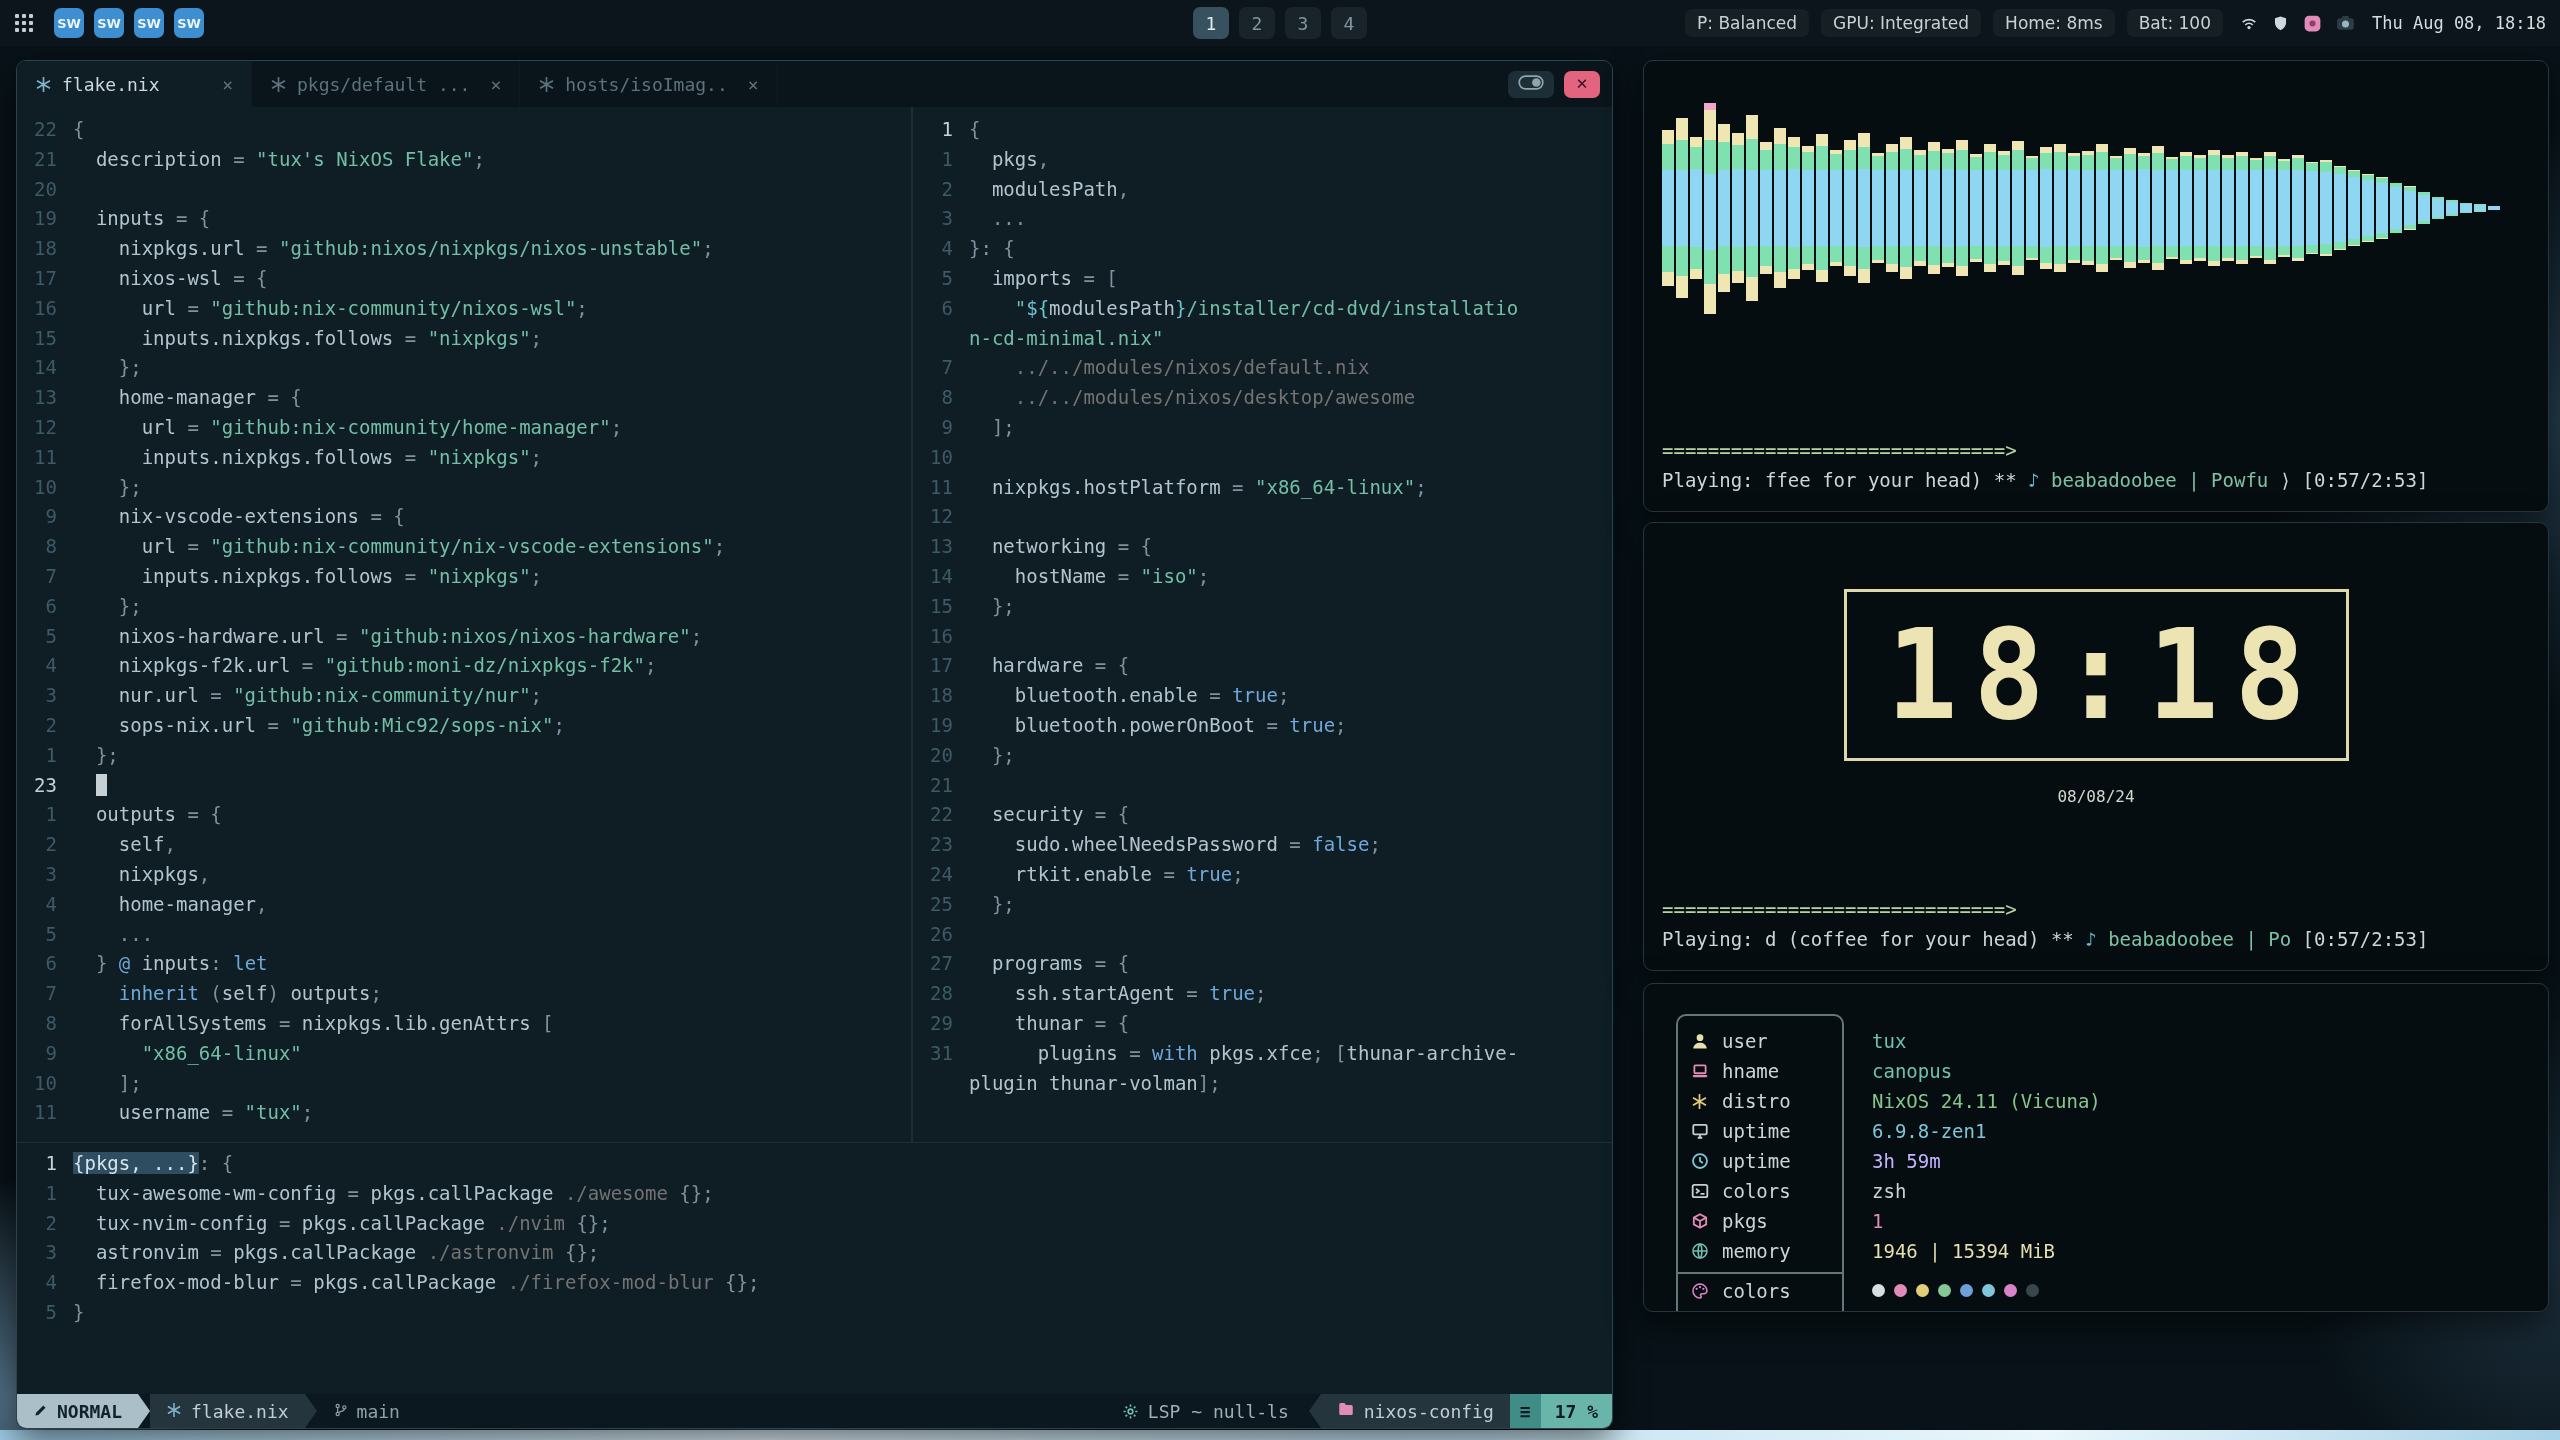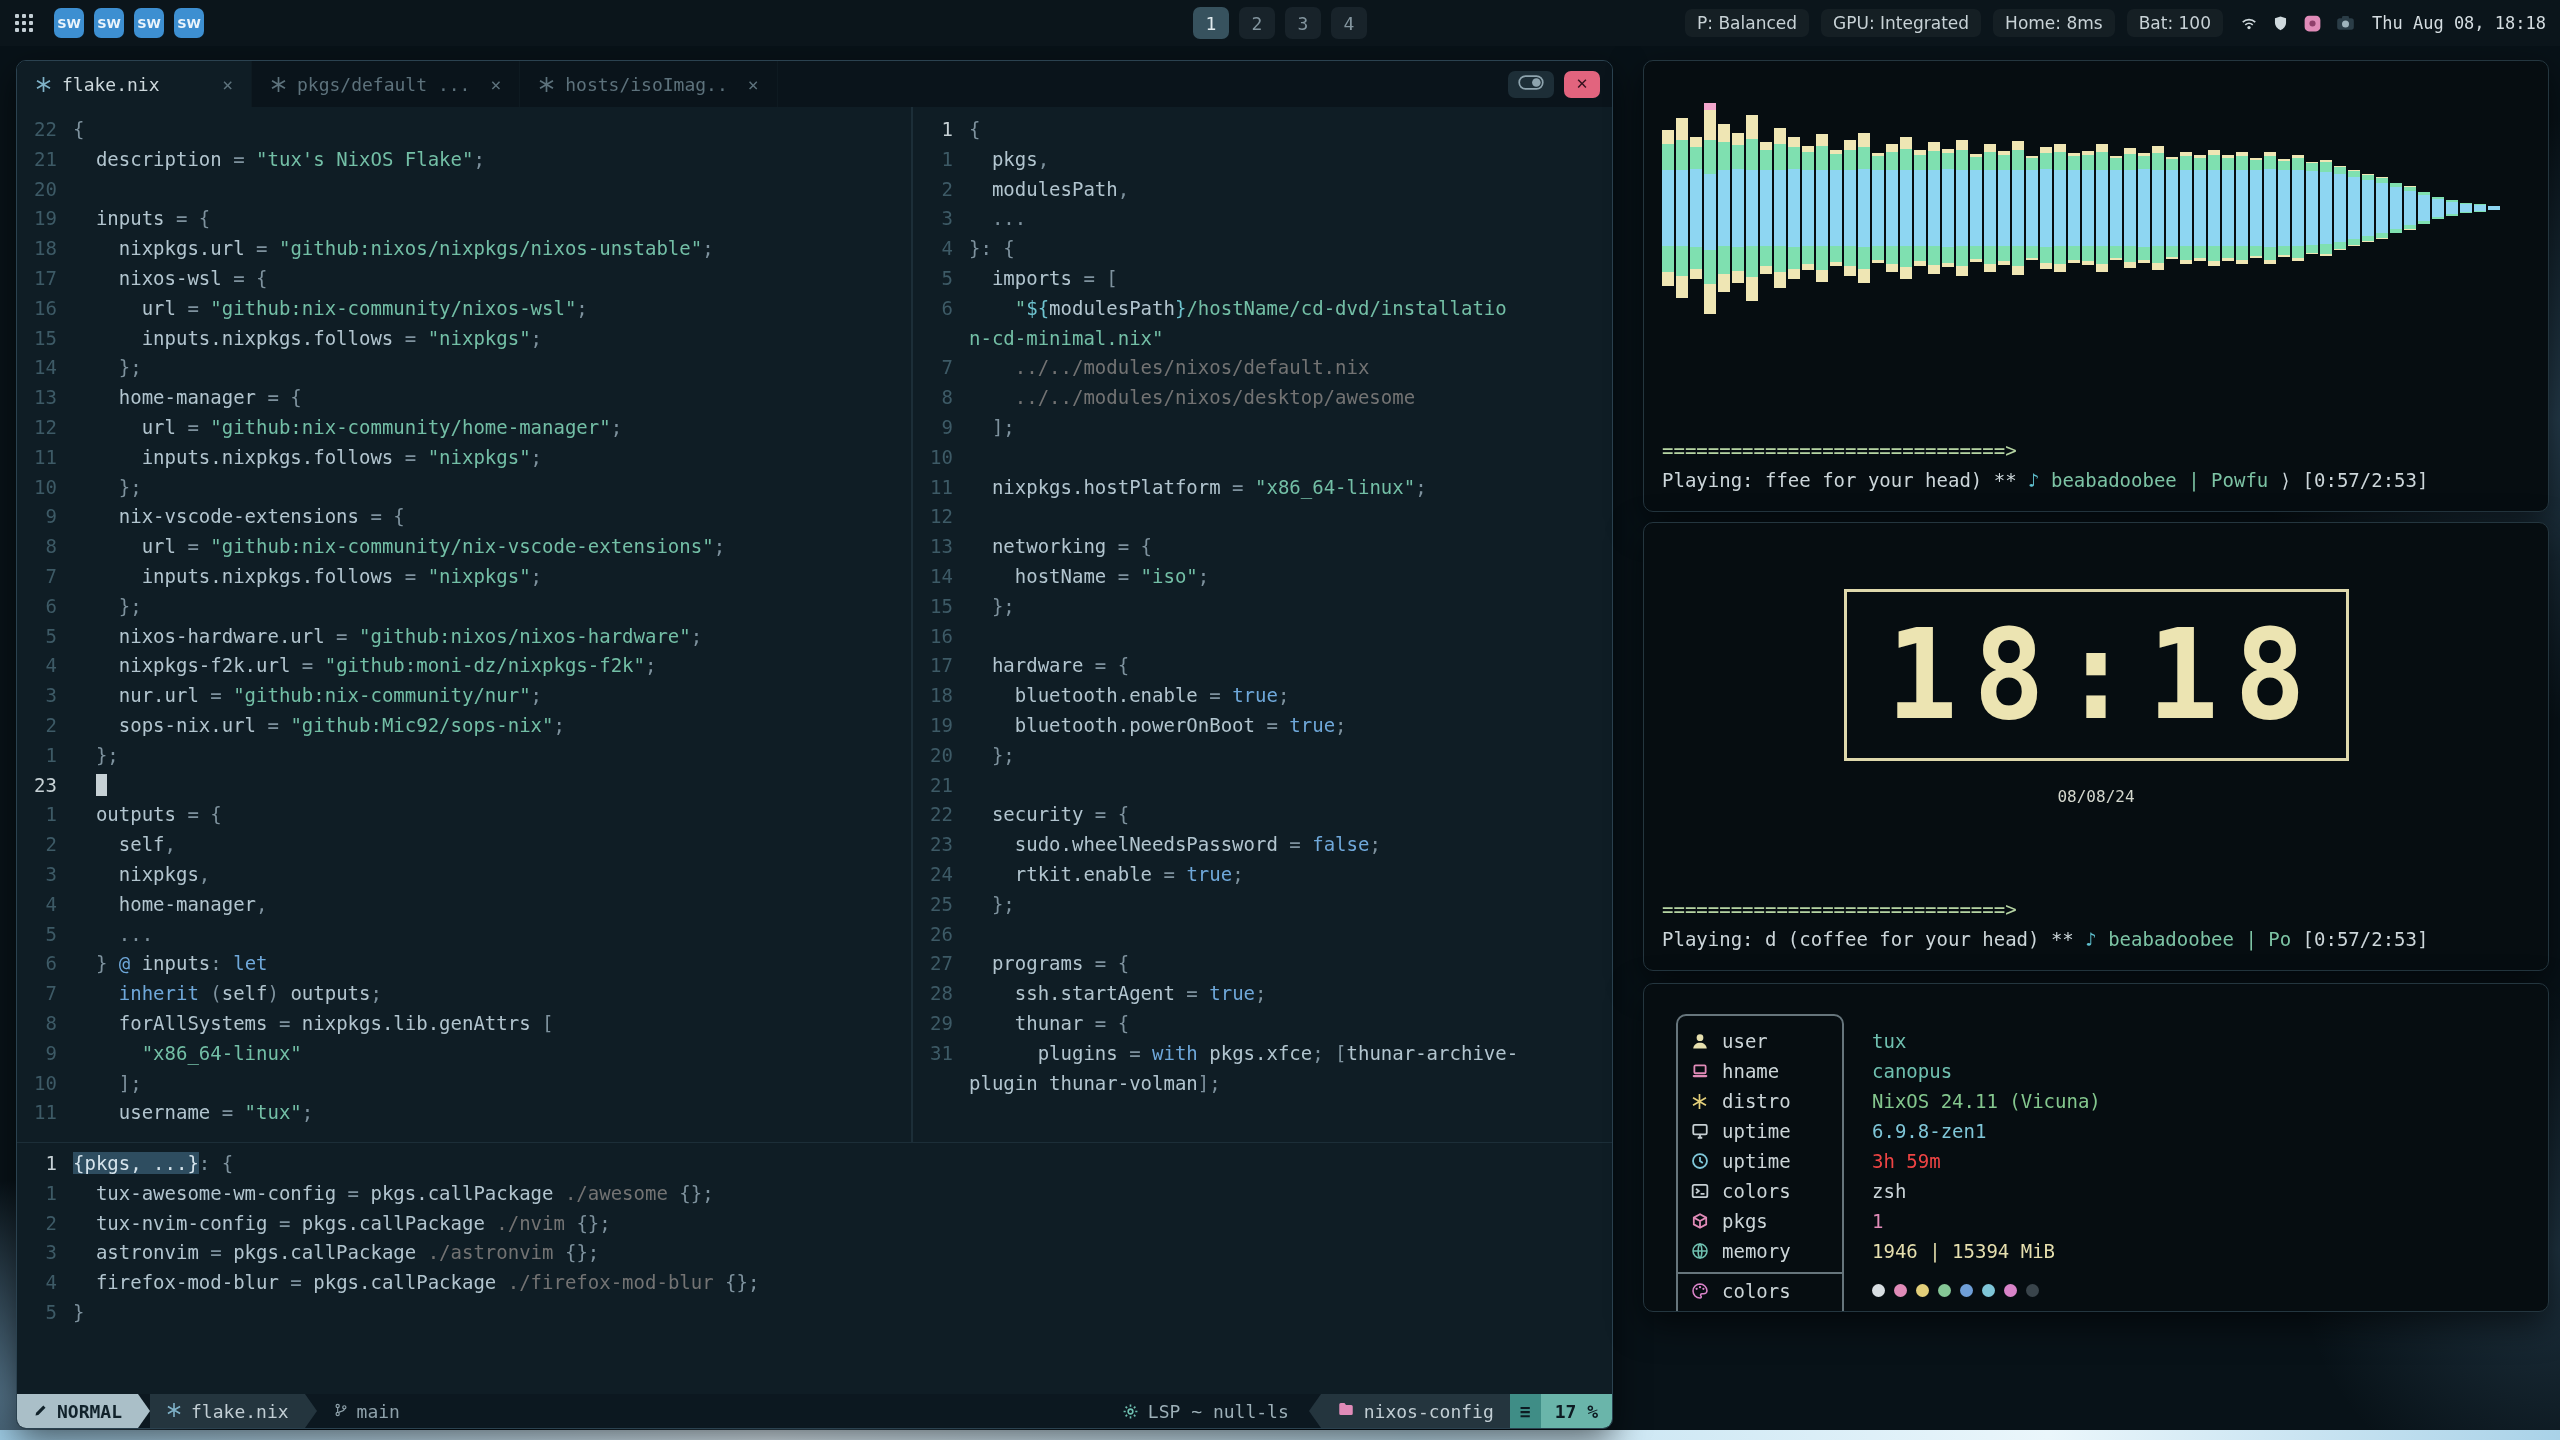--- a/index.html
+++ b/index.html
@@ -280,21 +280,21 @@
         <div class="cl"><span class="ln">11</span><span><span class="tk-p">    </span><span class="tk-id">username</span><span class="tk-p"> = </span><span class="tk-s">"tux"</span><span class="tk-p">;</span></span></div>
       </div>
     <div class="vdiv"></div>
     <div class="pane right">
         <div class="cl cur"><span class="ln">1</span><span><span class="tk-p">{</span></span></div>
         <div class="cl"><span class="ln">1</span><span><span class="tk-p">  </span><span class="tk-id">pkgs</span><span class="tk-p">,</span></span></div>
         <div class="cl"><span class="ln">2</span><span><span class="tk-p">  </span><span class="tk-id">modulesPath</span><span class="tk-p">,</span></span></div>
         <div class="cl"><span class="ln">3</span><span><span class="tk-p">  ...</span></span></div>
         <div class="cl"><span class="ln">4</span><span><span class="tk-p">}: {</span></span></div>
         <div class="cl"><span class="ln">5</span><span><span class="tk-p">  </span><span class="tk-id">imports</span><span class="tk-p"> = [</span></span></div>
-        <div class="cl"><span class="ln">6</span><span><span class="tk-p">    </span><span class="tk-s">"</span><span class="tk-kx">${</span><span class="tk-id">modulesPath</span><span class="tk-kx">}</span><span class="tk-s">/hostName/cd-dvd/installatio</span></span></div>
+        <div class="cl"><span class="ln">6</span><span><span class="tk-p">    </span><span class="tk-s">"</span><span class="tk-kx">${</span><span class="tk-id">modulesPath</span><span class="tk-kx">}</span><span class="tk-s">/installer/cd-dvd/installatio</span></span></div>
         <div class="cl"><span class="ln"></span><span><span class="tk-s">n-cd-minimal.nix"</span></span></div>
         <div class="cl"><span class="ln">7</span><span><span class="tk-p">    </span><span class="tk-pa">../../modules/nixos/default.nix</span></span></div>
         <div class="cl"><span class="ln">8</span><span><span class="tk-p">    </span><span class="tk-pa">../../modules/nixos/desktop/awesome</span></span></div>
         <div class="cl"><span class="ln">9</span><span><span class="tk-p">  ];</span></span></div>
         <div class="cl"><span class="ln">10</span><span></span></div>
         <div class="cl"><span class="ln">11</span><span><span class="tk-p">  </span><span class="tk-id">nixpkgs.hostPlatform</span><span class="tk-p"> = </span><span class="tk-s">"x86_64-linux"</span><span class="tk-p">;</span></span></div>
         <div class="cl"><span class="ln">12</span><span></span></div>
         <div class="cl"><span class="ln">13</span><span><span class="tk-p">  </span><span class="tk-id">networking</span><span class="tk-p"> = {</span></span></div>
         <div class="cl"><span class="ln">14</span><span><span class="tk-p">    </span><span class="tk-id">hostName</span><span class="tk-p"> = </span><span class="tk-s">"iso"</span><span class="tk-p">;</span></span></div>
         <div class="cl"><span class="ln">15</span><span><span class="tk-p">  };</span></span></div>
@@ -856,21 +856,21 @@
         <div class="frow">
           <div class="fcell">
             <span class="ficon" style="color: rgb(127, 198, 216);">
               <svg viewBox="0 0 16 16" width="18" height="18">
                 <circle cx="8" cy="8" r="6.2" fill="none" stroke="currentColor" stroke-width="1.6"></circle>
                 <path d="M8 4.5V8l2.5 1.8" stroke="currentColor" stroke-width="1.6" fill="none"></path>
               </svg>
             </span>
             <span class="flabel">uptime</span>
           </div>
-          <span class="fval" style="color: #ef4444;">3h 59m</span>
+          <span class="fval" style="color: #c4b5fd;">3h 59m</span>
         </div>
         <div class="frow">
           <div class="fcell">
             <span class="ficon" style="color: rgb(197, 206, 210);">
               <svg viewBox="0 0 16 16" width="18" height="18">
                 <rect x="1.5" y="2.5" width="13" height="11" rx="1.5" fill="none" stroke="currentColor" stroke-width="1.6"></rect>
                 <path d="M4.5 6l2.5 2-2.5 2M8.5 10.5H12" stroke="currentColor" stroke-width="1.6" fill="none"></path>
               </svg>
             </span>
             <span class="flabel">colors</span>

